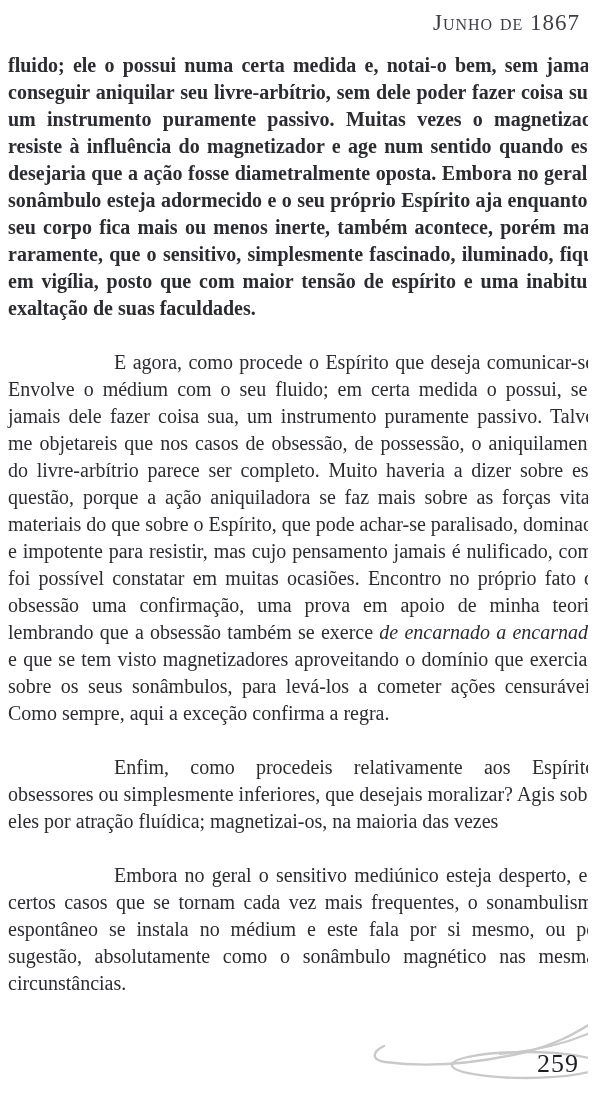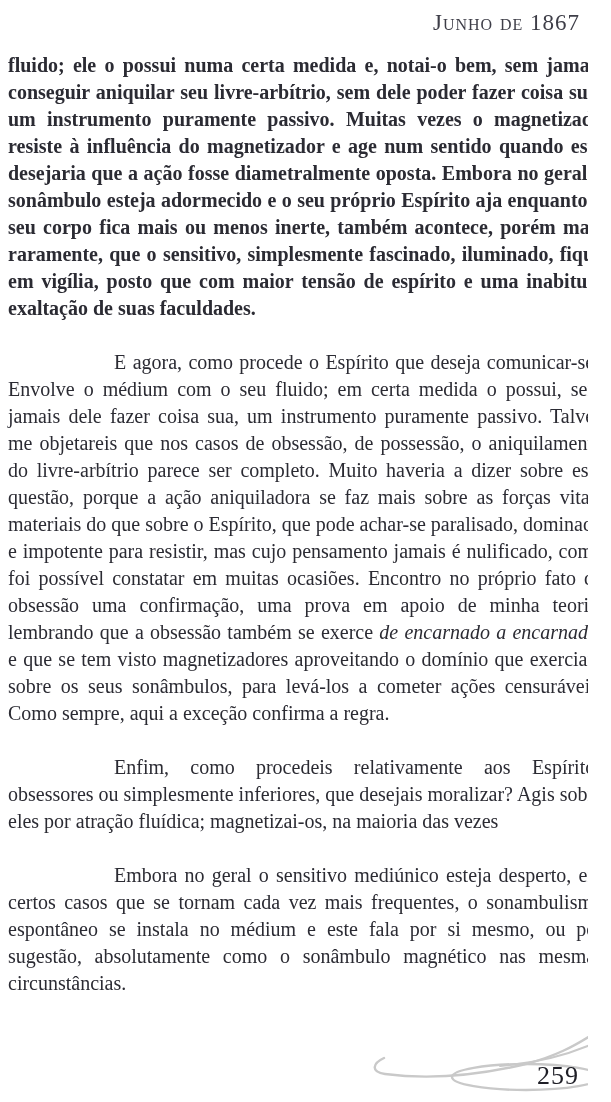--- a/index.html
+++ b/index.html
@@ -33,21 +33,21 @@
     line-height: 27px;
     text-align: justify;
     text-indent: 106px;
     color: #2b2b33;
   }
   .para.no-indent { text-indent: 0; font-weight: bold; }
   .para em { }
   .page-footer {
     position: absolute;
     right: 0;
-    bottom: 4px;
+    bottom: 16px;
     width: 238px;
     height: 62px;
     text-align: center;
   }
   .flourish-svg { position: absolute; top: 0; left: 0; }
   .pagenum {
     position: absolute;
     right: 9px;
     bottom: 7px;
     font-size: 26px;

